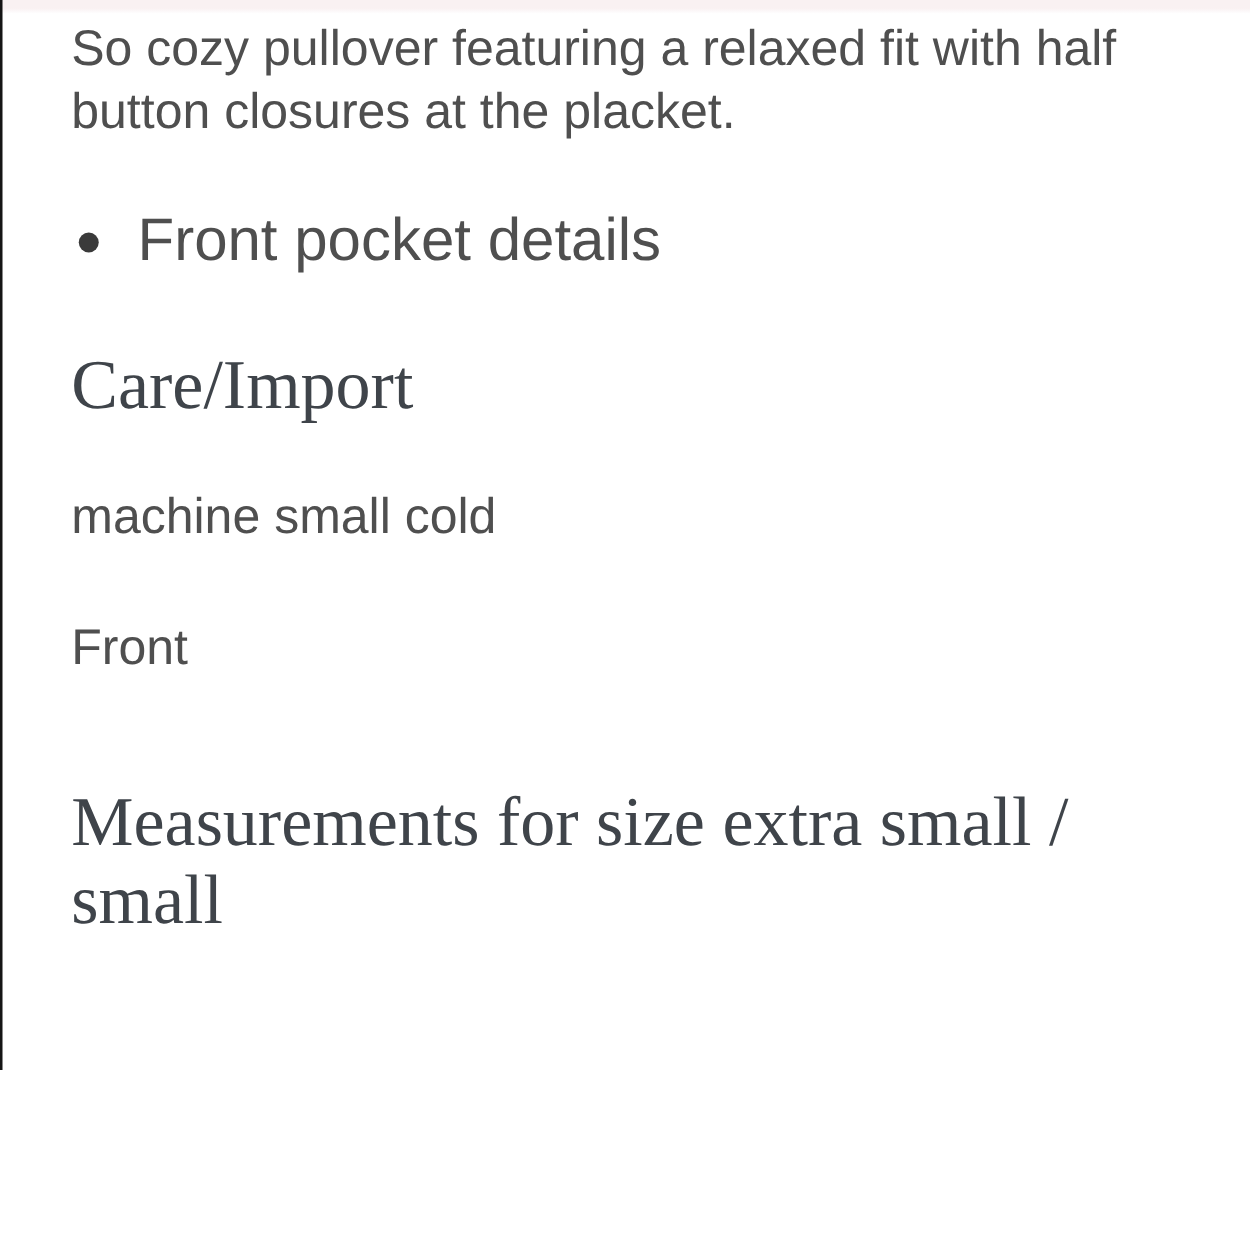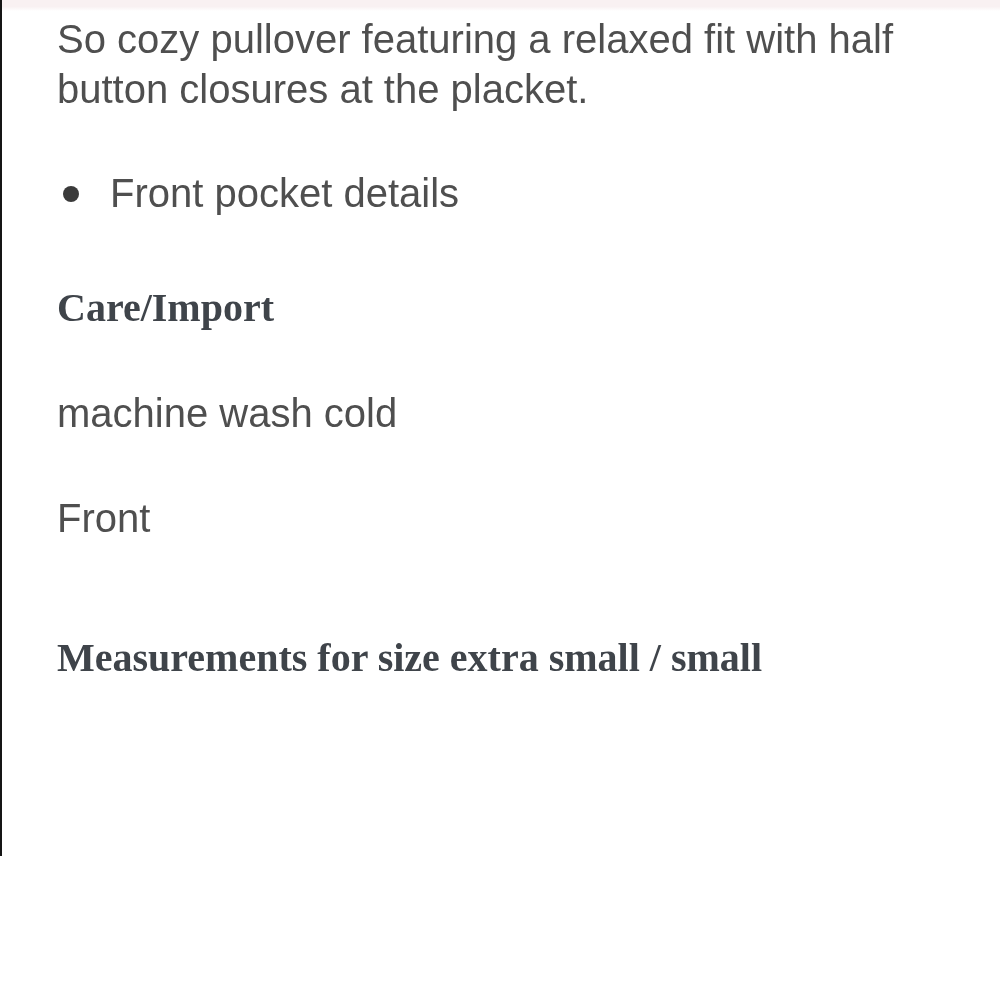--- a/index.html
+++ b/index.html
@@ -42,39 +42,39 @@
   .desc{
     font-size:40px;
     line-height:50px;
     max-width:865px;
     color:var(--body-text);
   }
   ul{list-style:none;}
   .bullet-list li{
     position:relative;
     padding-left:53px;
-    font-size:40px;
+    font-size:48px;
     line-height:50px;
     color:var(--body-text);
   }
   .bullet-list li::before{
     content:"";
     position:absolute;
     left:6px;
     top:18px;
     width:16px;
     height:16px;
     border-radius:50%;
     background:var(--dot);
   }
   .feature-list{margin-top:54px;}
   .section-heading{
     font-family:"Liberation Serif","DejaVu Serif",serif;
-    font-weight:700;
-    font-size:40px;
+    font-weight:400;
+    font-size:56px;
     line-height:62px;
     color:var(--heading-text);
     max-width:880px;
   }
   .care-heading{margin-top:59px;}
   .body-line{
     font-size:40px;
     line-height:50px;
     color:var(--body-text);
   }
@@ -94,21 +94,21 @@
   <div class="content">
 
     <p class="desc">So cozy pullover featuring a relaxed fit with half button closures at the placket.</p>
 
     <ul class="bullet-list feature-list">
       <li>Front pocket details</li>
     </ul>
 
     <h2 class="section-heading care-heading">Care/Import</h2>
 
-    <p class="body-line care-line">machine wash cold</p>
+    <p class="body-line care-line">machine small cold</p>
 
     <p class="body-line import-line">Front</p>
 
     <h2 class="section-heading measurements-heading">Measurements for size extra small / small</h2>
 
 
   </div>
 </div>
 
 </body></html>

